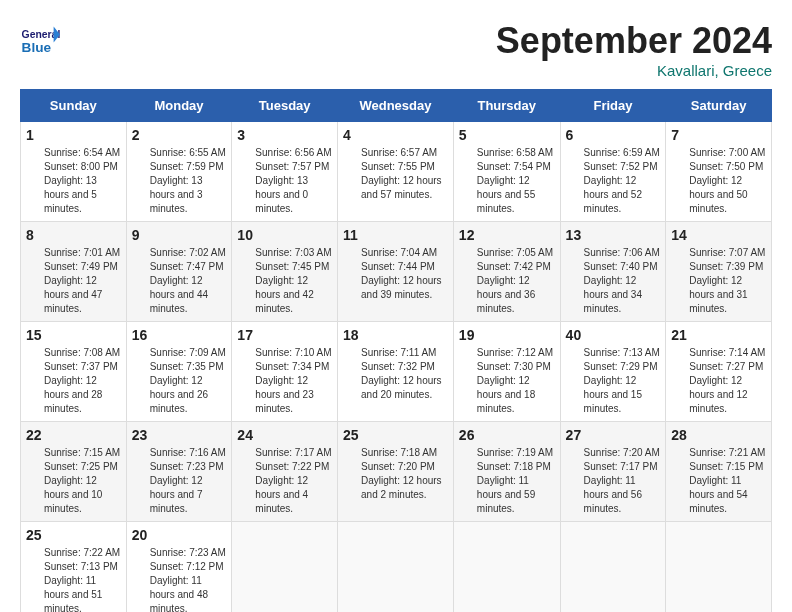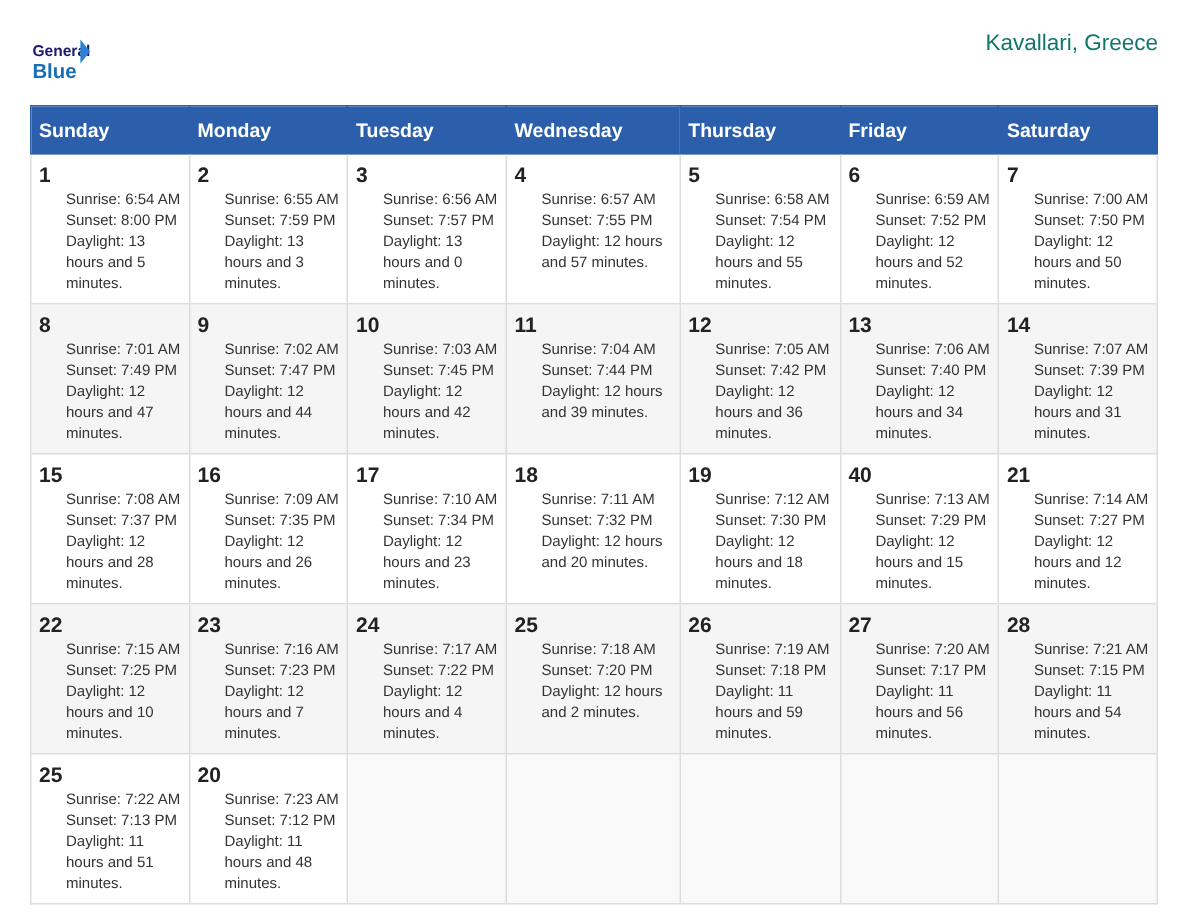--- a/index.html
+++ b/index.html
@@ -41,21 +41,21 @@
       width: 100%;
       border-collapse: collapse;
       font-size: 11px;
     }
     thead tr {
       background-color: #2b5fac;
       color: #fff;
     }
     thead th {
       padding: 8px 5px;
-      text-align: left;
+      text-align: center;
       font-size: 13px;
       font-weight: bold;
       border: 1px solid #2b5fac;
     }
     tbody tr {
       border-bottom: 1px solid #ccc;
     }
     tbody tr:nth-child(odd) {
       background-color: #fff;
     }
@@ -91,20 +91,21 @@
 
 <div class="header-area">
   <div class="logo-container">
     <svg class="logo-icon" viewBox="0 0 50 50" xmlns="http://www.w3.org/2000/svg">
       <text x="2" y="22" font-family="Arial" font-size="13" font-weight="bold" fill="#1a1a6e">General</text>
       <text x="2" y="40" font-family="Arial" font-size="17" font-weight="bold" fill="#1a6eb5">Blue</text>
       <polygon points="42,8 50,18 42,28" fill="#2b7fd4"></polygon>
     </svg>
   </div>
   <div class="title-area">
+    <div class="month-title">September 2024</div>
     <div class="location">Kavallari, Greece</div>
   </div>
 </div>
 
 <table>
   <thead>
     <tr>
       <th>Sunday</th>
       <th>Monday</th>
       <th>Tuesday</th>

